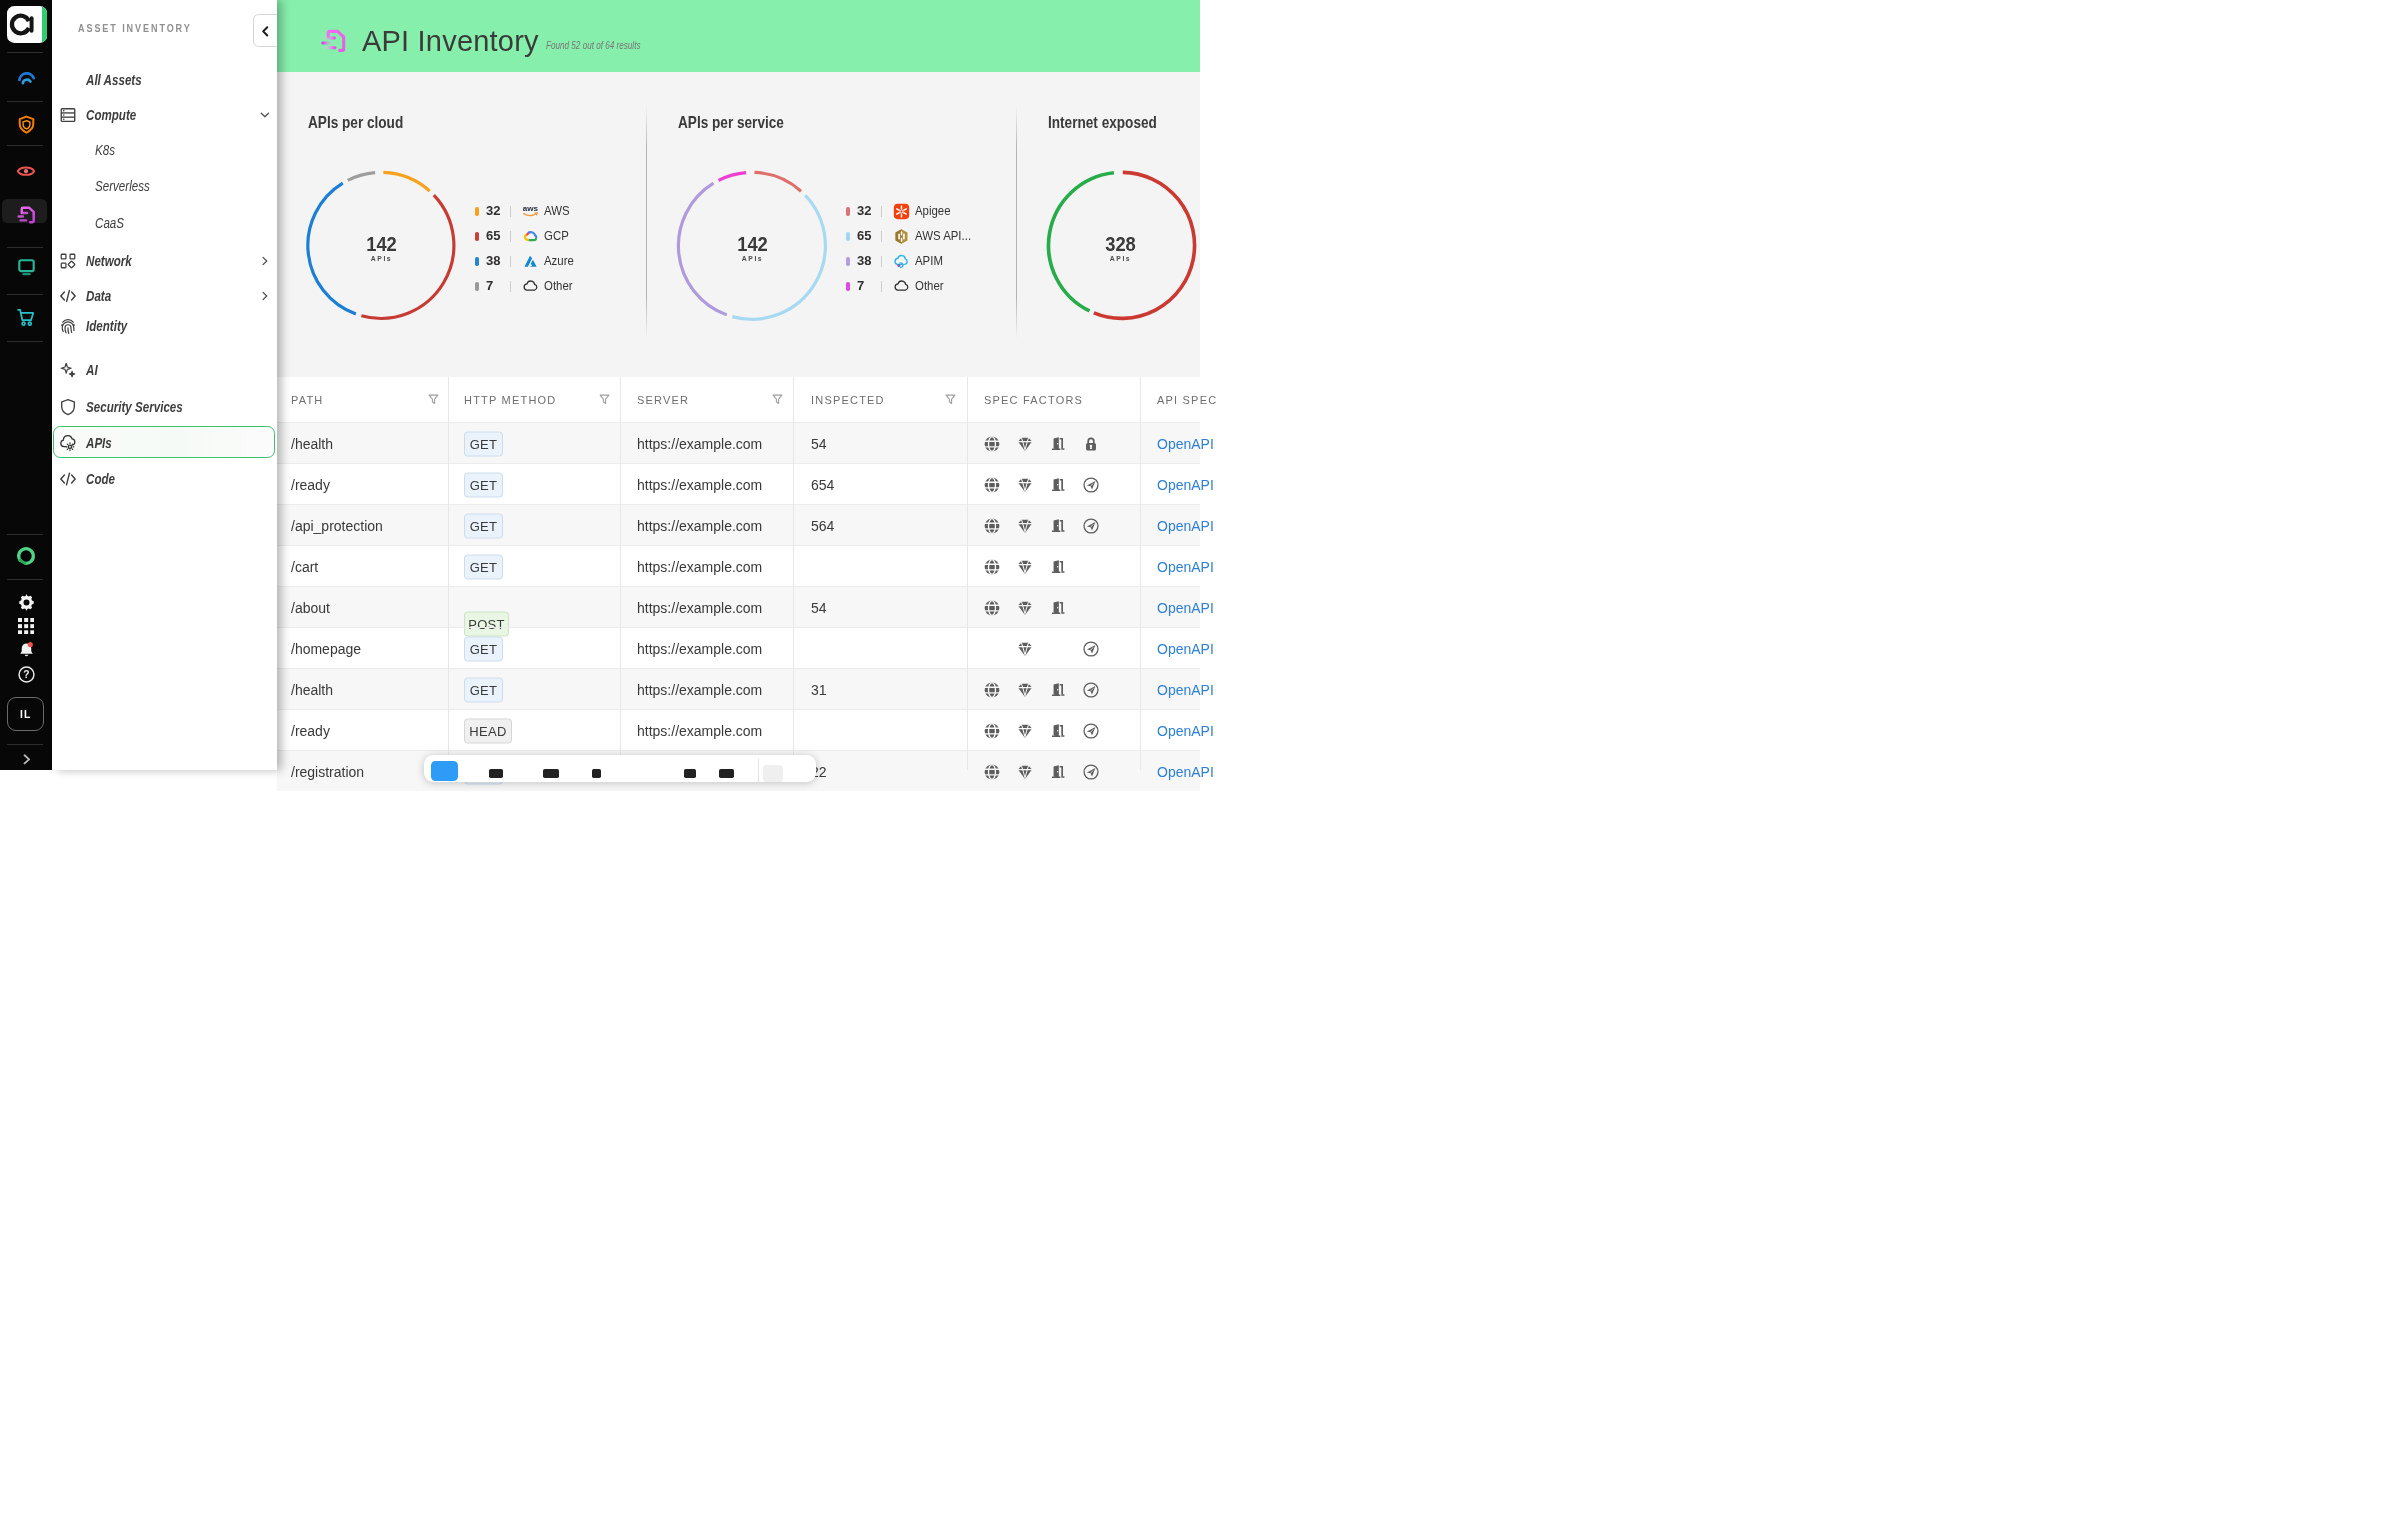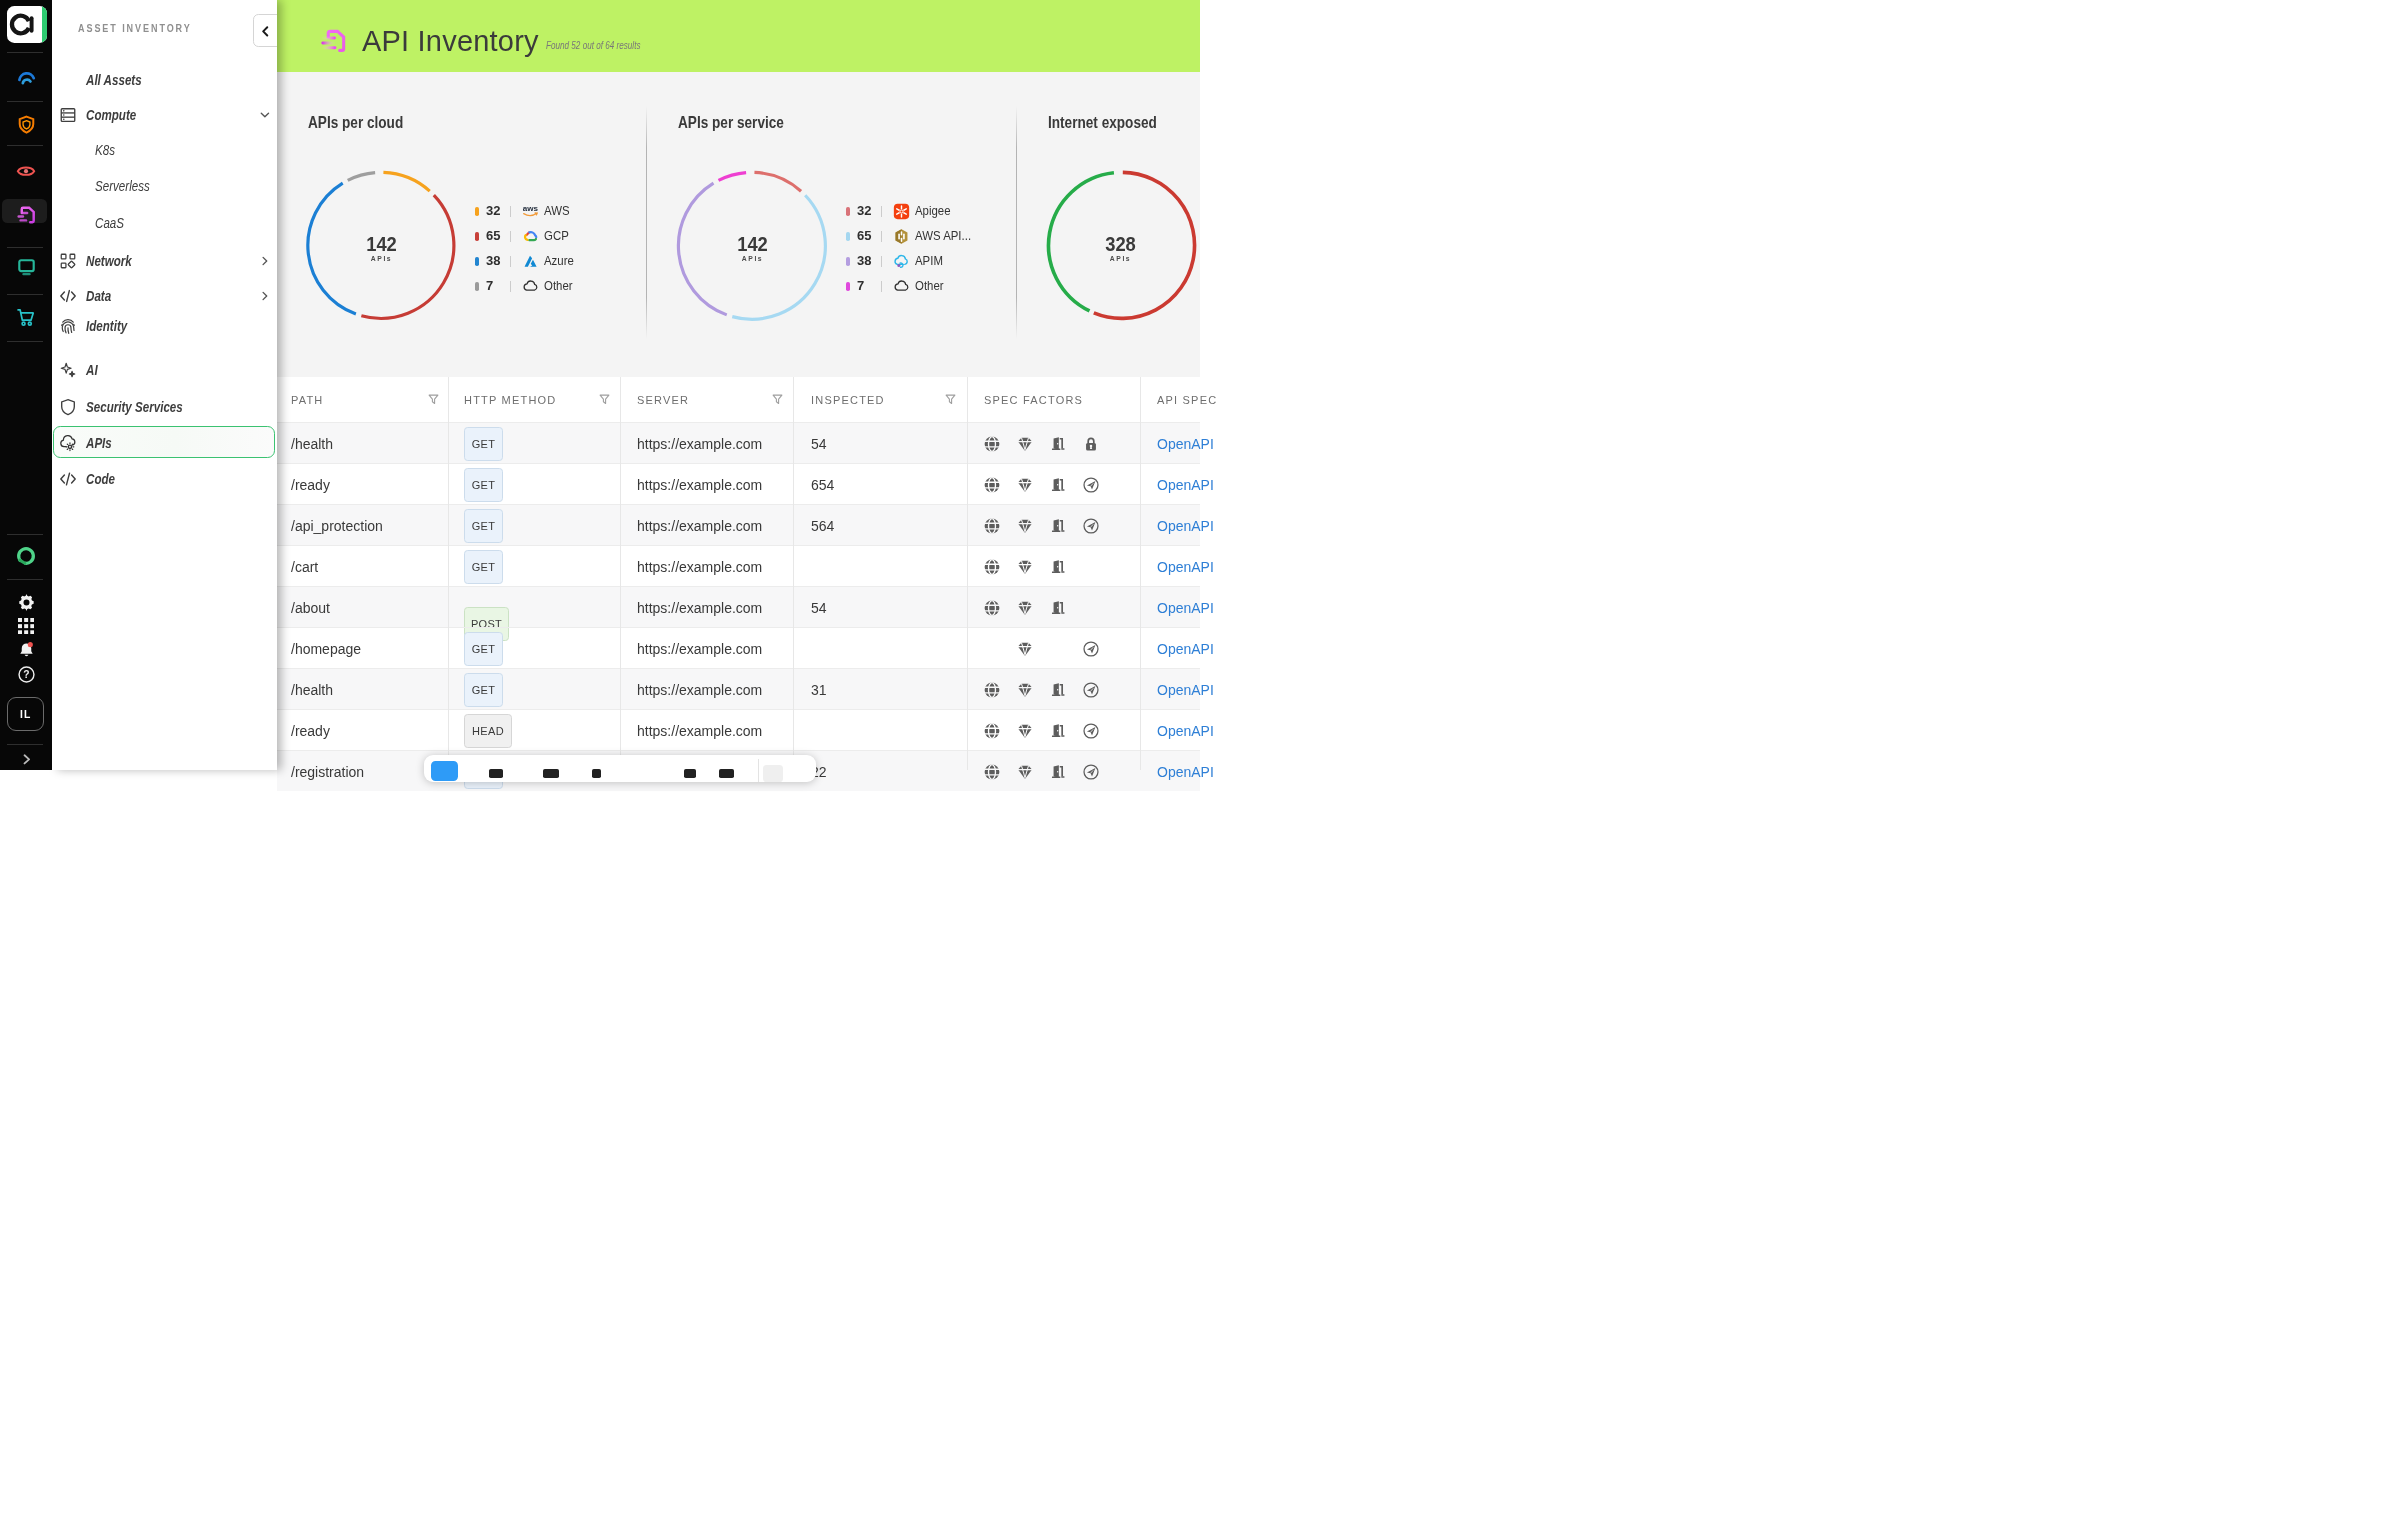--- a/index.html
+++ b/index.html
@@ -20,21 +20,21 @@
 .nav .nicon { position:absolute; left:7.3px; width:18px; height:18px; }
 .nav .ntxt { position:absolute; left:34px; font-size:14.5px; font-weight:700; white-space:nowrap; transform:scaleX(0.8); transform-origin:left center; }
 .nav .sub { font-weight:400; left:43px; }
 .nav .chev { position:absolute; left:207px; top:50%; transform:translateY(-50%); }
 #apiTile { position:absolute; left:1.4px; top:426px; width:222px; height:32px; border:1.4px solid #3bc271; border-radius:7.3px;
   background:linear-gradient(90deg,#f9fcf9, #f6faf6 55%, #fbfbfb); }
 #collapseBtn { position:absolute; left:201px; top:14px; width:31px; height:33px; background:#fff; border:0.9px solid #d5d5d5; border-radius:5.4px; }
 #collapseBtn svg { position:absolute; left:6.4px; top:10px; }
 
 #main { position:absolute; left:277px; top:0; width:923px; height:770px; background:#fff; z-index:1; }
-#hdr { position:absolute; left:0; top:0; width:923px; height:72px; background:#bef264; }
+#hdr { position:absolute; left:0; top:0; width:923px; height:72px; background:#86efac; }
 #hdr .title { position:absolute; left:85px; top:24.5px; font-size:29px; color:#3b3b3b; letter-spacing:0.2px; }
 #hdr .sub { position:absolute; left:269px; top:39px; font-size:11.3px; font-style:italic; color:#787878; transform:scaleX(0.72); transform-origin:left top; white-space:nowrap; }
 #charts { position:absolute; left:0; top:72px; width:923px; height:305px; background:#f4f4f4; }
 .ctitle { position:absolute; top:41px; font-size:17px; font-weight:700; color:#3a3a3a; transform:scaleX(0.8); transform-origin:left center; white-space:nowrap; }
 .divv { position:absolute; top:34px; width:0.9px; height:233px;
   background:linear-gradient(180deg, rgba(160,160,160,0), rgba(145,145,145,0.65) 18%, rgba(145,145,145,0.65) 82%, rgba(160,160,160,0)); }
 .big { position:absolute; text-align:center; color:#3a3a3a; font-size:20.4px; font-weight:700; letter-spacing:0px; transform:scaleX(0.9);}
 .small { position:absolute; text-align:center; color:#4a4a4a; font-size:6.8px; letter-spacing:1.6px; font-weight:700;}
 .lrow { position:absolute; height:18px; }
 .pill { position:absolute; left:0; top:4.5px; width:3.6px; height:9px; border-radius:1.8px; }
@@ -43,21 +43,21 @@
 .licon { position:absolute; left:47px; top:0.9px; width:17px; height:17px; }
 .llab { position:absolute; left:69px; top:1.4px; font-size:13.6px; color:#333; transform:scaleX(0.84); transform-origin:left center; white-space:nowrap; }
 
 #tbl { position:absolute; left:0; top:377px; width:923px; height:393px; background:#fff; }
 .th { position:absolute; top:0; height:45px; display:flex; align-items:center; font-size:11px; letter-spacing:1.2px; color:#6e6e6e; white-space:nowrap; }
 .colline { position:absolute; top:0; width:0.9px; height:393px; background:#e7e7e7; }
 .hline { position:absolute; left:0; width:923px; height:0.9px; background:#ececec; }
 .row { position:absolute; left:0; width:923px; height:41px; }
 .odd { background:#f7f7f8; }
 .cell { position:absolute; top:calc(50% + 1.8px); transform:translateY(-50%); font-size:14px; color:#393939; white-space:nowrap; }
-.badge { position:absolute; left:187px; top:calc(50% + 1.8px); transform:translateY(-50%); height:34px; border-radius:3.6px; font-size:11px; color:#3a3a3a;
+.badge { position:absolute; left:187px; top:calc(50% + 1.8px); transform:translateY(-50%); height:25px; border-radius:3.6px; font-size:13px; color:#3a3a3a;
   display:flex; align-items:center; justify-content:center; letter-spacing:0.3px; }
 .bget { width:39px; background:#eaf2fb; border:0.9px solid #ccdcec; }
 .bpost { width:45px; background:#e9f6e4; border:0.9px solid #cbe2c4;margin-top:16px; }
 .bhead { width:48px; background:#f0f0f0; border:0.9px solid #d6d6d6; }
 .ric { position:absolute; top:calc(50% + 1.8px); transform:translate(-50%,-50%); width:17px; height:17px; }
 .spec { position:absolute; left:880px; top:calc(50% + 1.8px); transform:translateY(-50%); font-size:14px; color:#2e7fd6; }
 .funnel { position:absolute; top:17px; }
 
 #toolbar { position:absolute; left:424px; top:755px; width:392px; height:27px; background:#fff; border-radius:9px;
   box-shadow:0 0.9px 9px rgba(0,0,0,0.22); z-index:8; overflow:hidden; }

